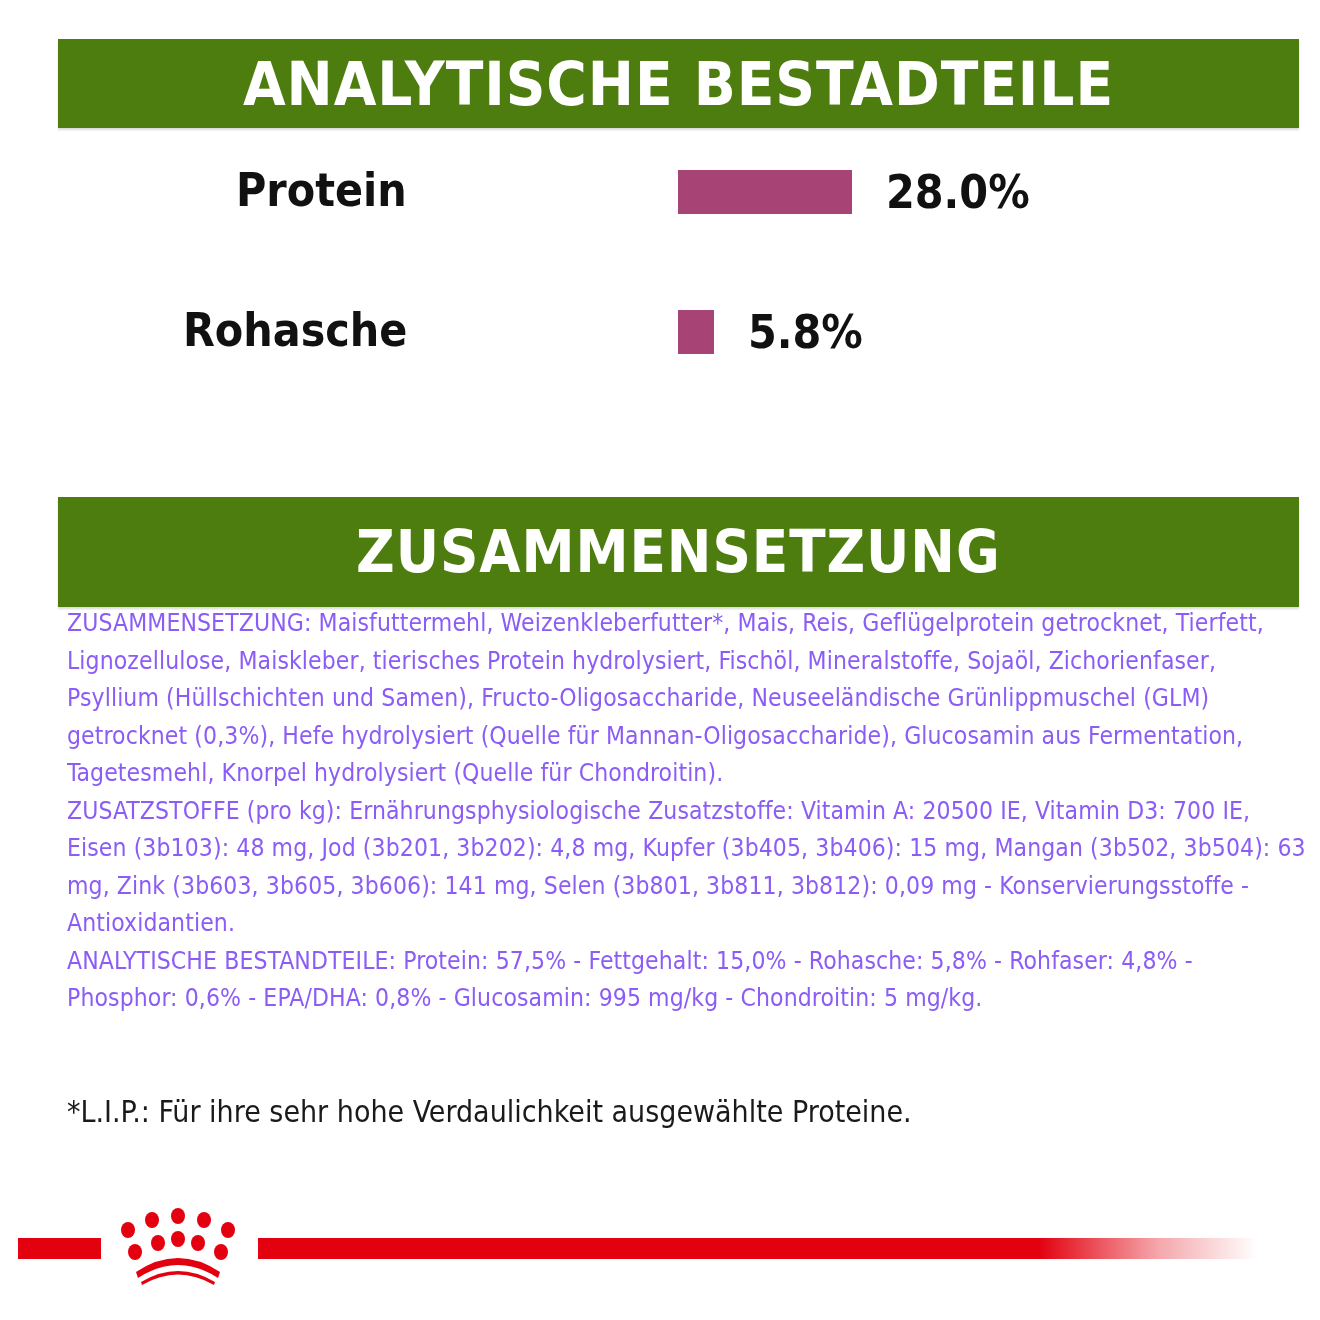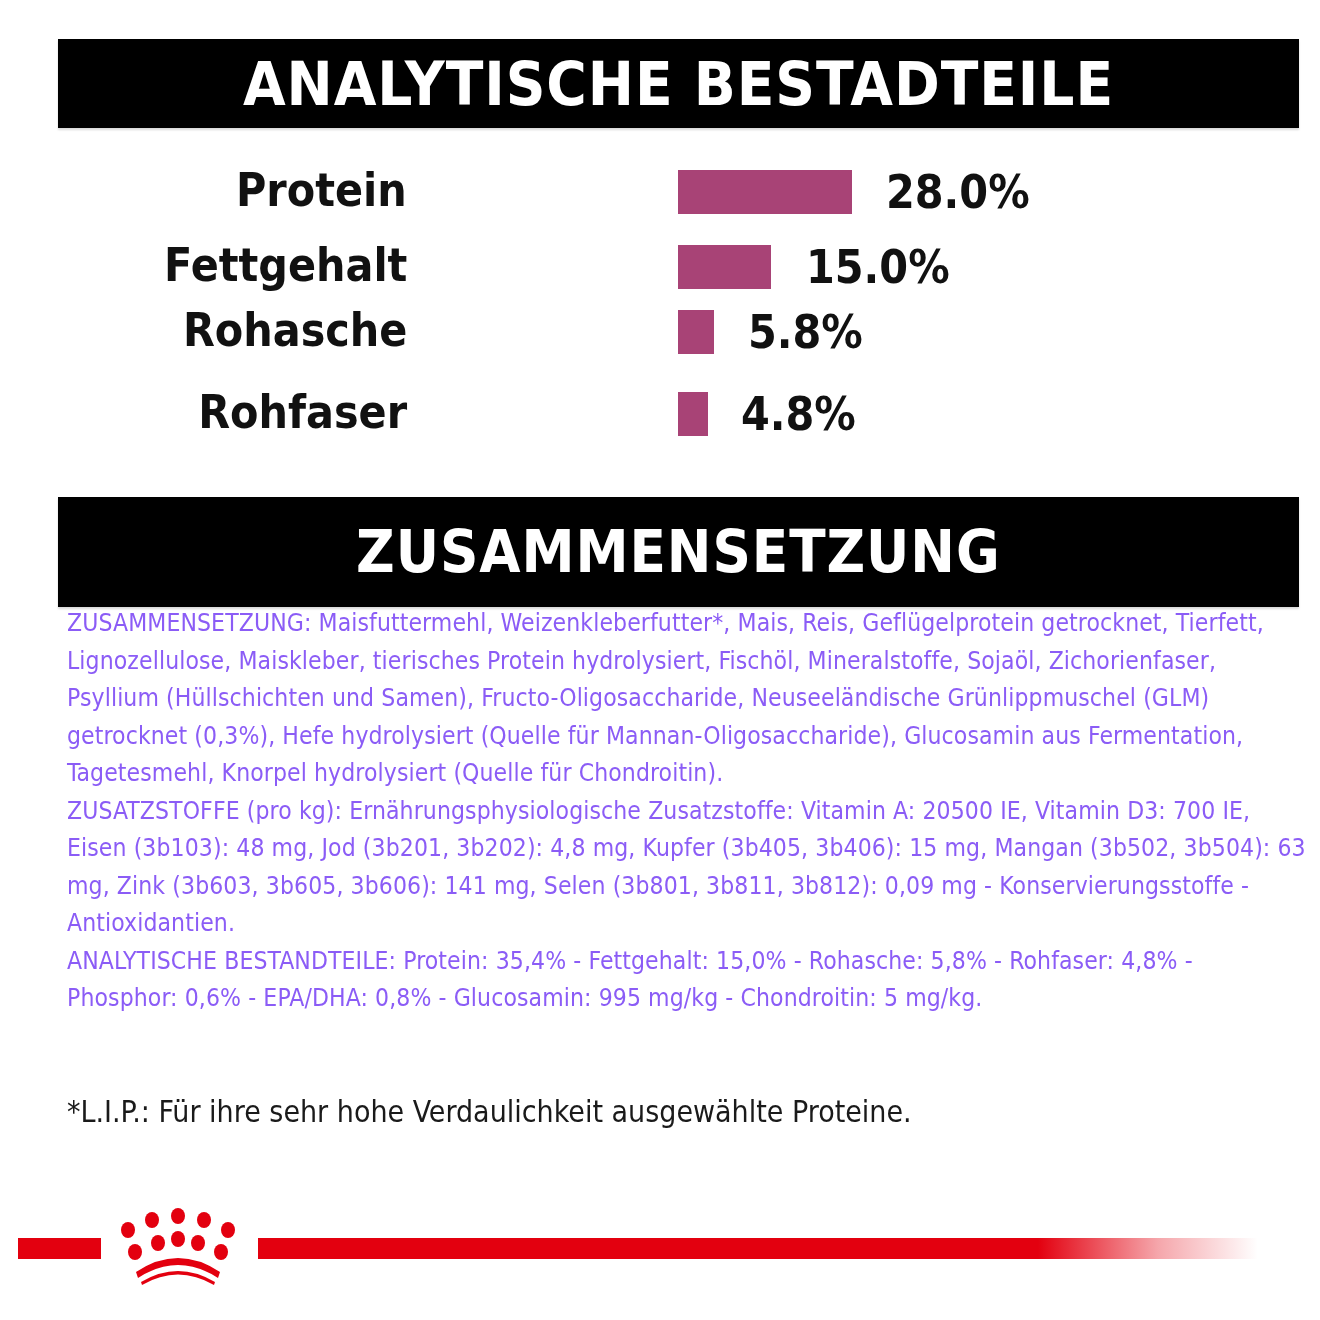--- a/index.html
+++ b/index.html
@@ -1,18 +1,18 @@
 <!DOCTYPE html>
 <html><head>
   <meta charset="utf-8">
   <style>
     html, body { margin:0; padding:0; background:#ffffff; }
     body { width:1320px; height:1320px; position:relative; overflow:hidden;
            font-family:"DejaVu Sans Condensed","DejaVu Sans", sans-serif; color:#111; }
-    .banner { position:absolute; left:58px; width:1241px; background:#000000;
+    .banner { position:absolute; left:58px; width:1241px; background:#4d7c0f;
               display:flex; align-items:center; justify-content:center;
               box-shadow:0 2px 2px rgba(0,0,0,0.15); }
     .banner-title { color:#fff; font-family:"DejaVu Sans", sans-serif; font-weight:bold;
                     letter-spacing:1px; transform:scaleX(0.92); white-space:nowrap; }
     #banner1 { top:39px; height:89px; }
     #banner1 .banner-title { font-size:60px; }
     #banner2 { top:497px; height:110px; }
     #banner2 .banner-title { font-size:58px; }
 
     .chart { position:absolute; left:0; top:160px; width:1320px; height:290px; }
@@ -40,45 +40,35 @@
 <div class="banner" id="banner1">
   <span class="banner-title">ANALYTISCHE BESTADTEILE</span>
 </div>
 
 <div class="chart">
   <div class="row" style="top:0px;">
     <span class="row-label">Protein</span>
     <div class="row-bar" style="width:174px;"></div>
     <span class="row-value" style="left:886px;">28.0%</span>
   </div>
-  <div class="row" style="top:75px;">
-    <span class="row-label">Fettgehalt</span>
-    <div class="row-bar" style="width:93px;"></div>
-    <span class="row-value" style="left:806px;">15.0%</span>
-  </div>
   <div class="row" style="top:140px;">
     <span class="row-label">Rohasche</span>
     <div class="row-bar" style="width:36px;"></div>
     <span class="row-value" style="left:748px;">5.8%</span>
-  </div>
-  <div class="row" style="top:222px;">
-    <span class="row-label">Rohfaser</span>
-    <div class="row-bar" style="width:30px;"></div>
-    <span class="row-value" style="left:741px;">4.8%</span>
   </div>
 </div>
 
 <div class="banner" id="banner2">
   <span class="banner-title">ZUSAMMENSETZUNG</span>
 </div>
 
 <div class="text-block">
   <p>ZUSAMMENSETZUNG: Maisfuttermehl, Weizenkleberfutter*, Mais, Reis, Geflügelprotein getrocknet, Tierfett, Lignozellulose, Maiskleber, tierisches Protein hydrolysiert, Fischöl, Mineralstoffe, Sojaöl, Zichorienfaser, Psyllium (Hüllschichten und Samen), Fructo-Oligosaccharide, Neuseeländische Grünlippmuschel (GLM) getrocknet (0,3%), Hefe hydrolysiert (Quelle für Mannan-Oligosaccharide), Glucosamin aus Fermentation, Tagetesmehl, Knorpel hydrolysiert (Quelle für Chondroitin).</p>
   <p>ZUSATZSTOFFE (pro kg): Ernährungsphysiologische Zusatzstoffe: Vitamin A: 20500 IE, Vitamin D3: 700 IE, Eisen (3b103): 48 mg, Jod (3b201, 3b202): 4,8 mg, Kupfer (3b405, 3b406): 15 mg, Mangan (3b502, 3b504): 63 mg, Zink (3b603, 3b605, 3b606): 141 mg, Selen (3b801, 3b811, 3b812): 0,09 mg - Konservierungsstoffe - Antioxidantien.</p>
-  <p>ANALYTISCHE BESTANDTEILE: Protein: 35,4% - Fettgehalt: 15,0% - Rohasche: 5,8% - Rohfaser: 4,8% - Phosphor: 0,6% - EPA/DHA: 0,8% - Glucosamin: 995 mg/kg - Chondroitin: 5 mg/kg.</p>
+  <p>ANALYTISCHE BESTANDTEILE: Protein: 57,5% - Fettgehalt: 15,0% - Rohasche: 5,8% - Rohfaser: 4,8% - Phosphor: 0,6% - EPA/DHA: 0,8% - Glucosamin: 995 mg/kg - Chondroitin: 5 mg/kg.</p>
 </div>
 
 <div class="footnote">*L.I.P.: Für ihre sehr hohe Verdaulichkeit ausgewählte Proteine.</div>
 
 <div class="red-left"></div>
 <div class="red-right"></div>
 <svg class="crown" viewBox="0 0 146 80">
   <g fill="#e3000f">
     <ellipse cx="20" cy="24" rx="7" ry="8"></ellipse>
     <ellipse cx="44" cy="14" rx="7" ry="8"></ellipse>

